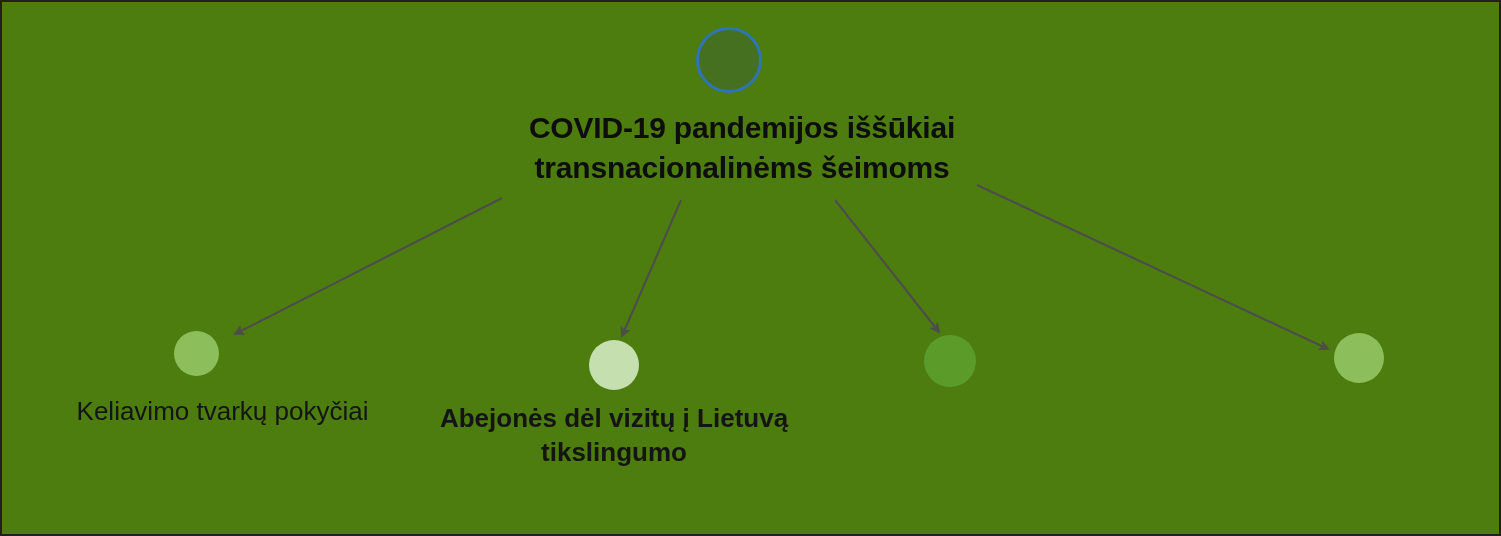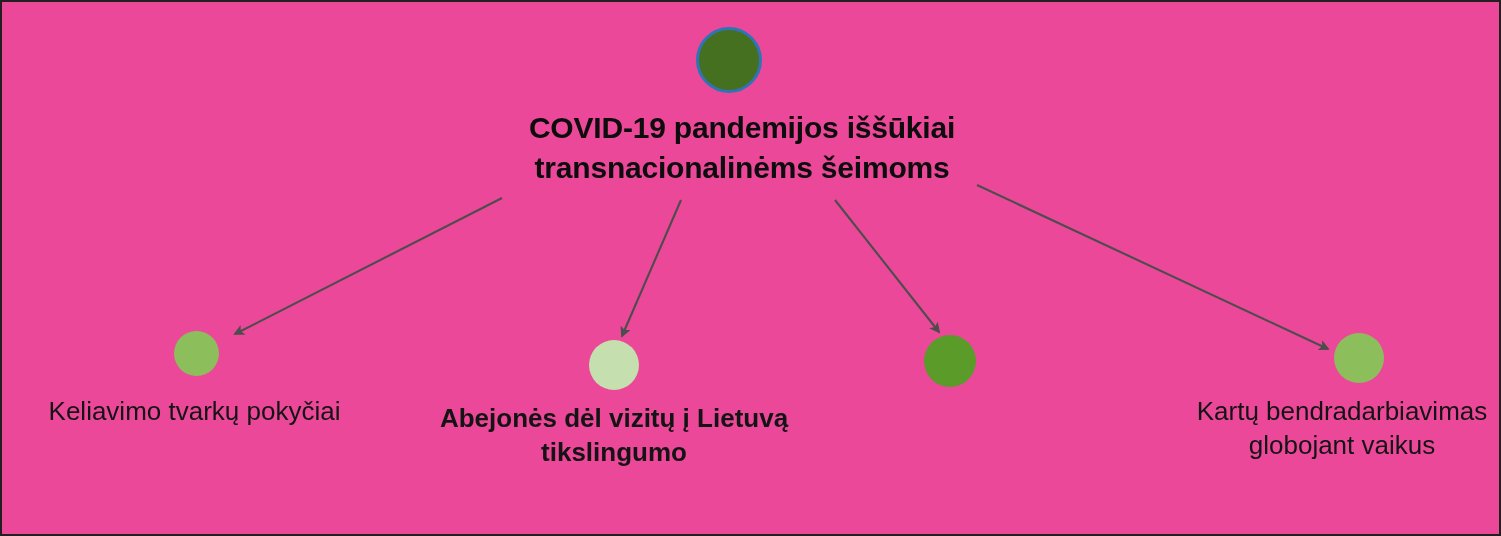--- a/index.html
+++ b/index.html
@@ -4,21 +4,21 @@
 <style>
   html, body {
     margin: 0;
     padding: 0;
     background: #ffffff;
   }
   #canvas {
     position: relative;
     width: 1501px;
     height: 536px;
-    background: #ec4899;
+    background: #4d7c0f;
     border: 2px solid #231f20;
     box-sizing: border-box;
     overflow: hidden;
     font-family: "Liberation Sans", sans-serif;
   }
   #edges {
     position: absolute;
     left: 0;
     top: 0;
     width: 1501px;
@@ -51,21 +51,21 @@
     letter-spacing: -0.2px;
   }
   .leaf-label {
     position: absolute;
     text-align: center;
     font-size: 26px;
     line-height: 1.30;
     color: #141414;
   }
   #leaf-circle-0 { left: 172px; top: 329px; width: 45px; height: 45px; background: #8cbf5c; }
-  #leaf-label-0  { left: 0px;   top: 393px; width: 385px; }
+  #leaf-label-0  { left: 0px;   top: 393px; width: 385px; padding-left: 28px; }
 
   #leaf-circle-1 { left: 587px; top: 338px; width: 50px; height: 50px; background: #c5dfae; }
   #leaf-label-1  { left: 437px; top: 400px; width: 350px; font-weight: bold; }
 
   #leaf-circle-2 { left: 922px; top: 333px; width: 52px; height: 52px; background: #5a9b29; }
   #leaf-label-2  { left: 773px; top: 400px; width: 350px; }
 
   #leaf-circle-3 { left: 1332px; top: 331px; width: 50px; height: 50px; background: #8cbf5c; }
   #leaf-label-3  { left: 1180px; top: 393px; width: 320px; }
 </style>
@@ -96,15 +96,14 @@
 
   <div id="leaf-circle-0" class="node-circle"></div>
   <div id="leaf-label-0" class="leaf-label">Keliavimo tvarkų pokyčiai</div>
 
   <div id="leaf-circle-1" class="node-circle"></div>
   <div id="leaf-label-1" class="leaf-label">Abejonės dėl vizitų į Lietuvą tikslingumo</div>
 
   <div id="leaf-circle-2" class="node-circle"></div>
 
   <div id="leaf-circle-3" class="node-circle"></div>
-  <div id="leaf-label-3" class="leaf-label">Kartų bendradarbiavimas globojant vaikus</div>
 
 </div>
 
 </body></html>

